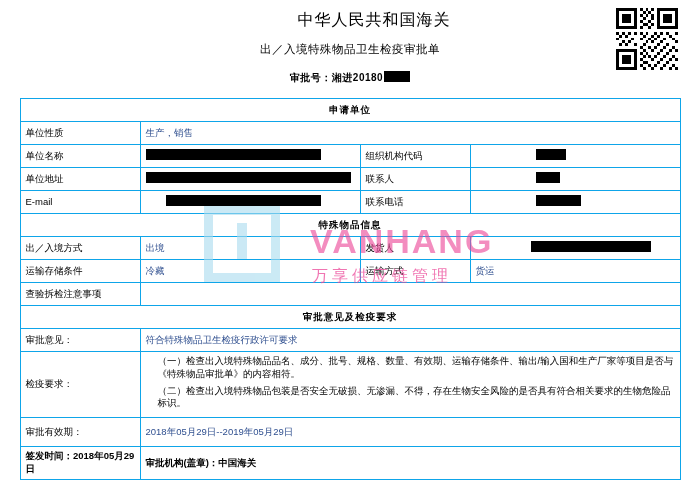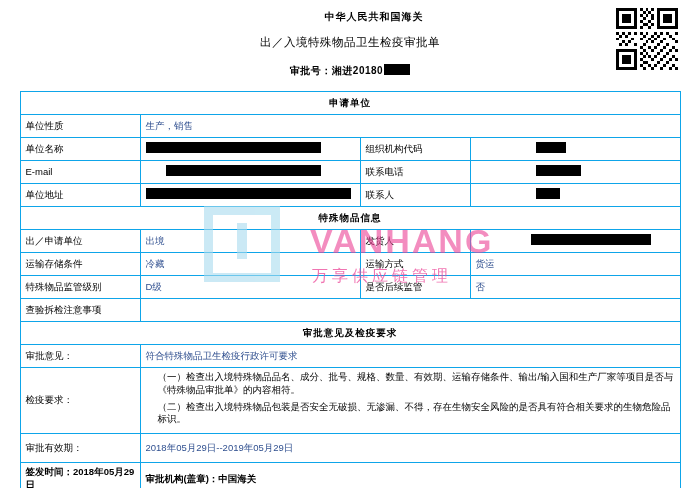--- a/index.html
+++ b/index.html
@@ -22,22 +22,22 @@
     box-sizing: border-box;
   }
 
   
   .header {
     position: relative;
     padding-top: 8px;
     text-align: center;
   }
   .org-title {
-    font-size: 10px;
-    font-weight: bold;
+    font-size: 16px;
+    font-weight: normal;
     letter-spacing: 1px;
     margin-top: 2px;
     margin-left: 48px;
   }
   .doc-title {
     font-size: 11.5px;
     font-weight: normal;
     margin-top: 11px;
     letter-spacing: 0.5px;
   }
@@ -339,52 +339,46 @@
         <td class="label">单位性质</td>
         <td class="val" colspan="3">生产，销售</td>
       </tr>
       <tr>
         <td class="label">单位名称</td>
         <td><span class="black" style="width:175px"></span></td>
         <td class="label2">组织机构代码</td>
         <td><span class="black" style="width:30px;margin-left:60px"></span></td>
       </tr>
       <tr>
+        <td class="label">单位地址</td>
+        <td><span class="black" style="width:205px"></span></td>
+        <td class="label2">联系人</td>
+        <td><span class="black" style="width:24px;margin-left:60px"></span></td>
+      </tr>
+      <tr>
         <td class="label">E-mail</td>
         <td><span class="black" style="width:155px;margin-left:20px"></span></td>
         <td class="label2">联系电话</td>
         <td><span class="black" style="width:45px;margin-left:60px"></span></td>
       </tr>
-      <tr>
-        <td class="label">单位地址</td>
-        <td><span class="black" style="width:205px"></span></td>
-        <td class="label2">联系人</td>
-        <td><span class="black" style="width:24px;margin-left:60px"></span></td>
-      </tr>
 
       <tr>
         <td class="section" colspan="4">特殊物品信息</td>
       </tr>
       <tr>
-        <td class="label">出／申请单位</td>
+        <td class="label">出／入境方式</td>
         <td class="val">出境</td>
         <td class="label2">发货人</td>
         <td><span class="black" style="width:120px;margin-left:55px"></span></td>
       </tr>
       <tr>
         <td class="label">运输存储条件</td>
         <td class="val">冷藏</td>
         <td class="label2">运输方式</td>
         <td class="val">货运</td>
-      </tr>
-      <tr>
-        <td class="label">特殊物品监管级别</td>
-        <td class="val">D级</td>
-        <td class="label2">是否后续监管</td>
-        <td class="val">否</td>
       </tr>
       <tr>
         <td class="label">查验拆检注意事项</td>
         <td class="val" colspan="3"></td>
       </tr>
 
       <tr>
         <td class="section" colspan="4">审批意见及检疫要求</td>
       </tr>
       <tr>

